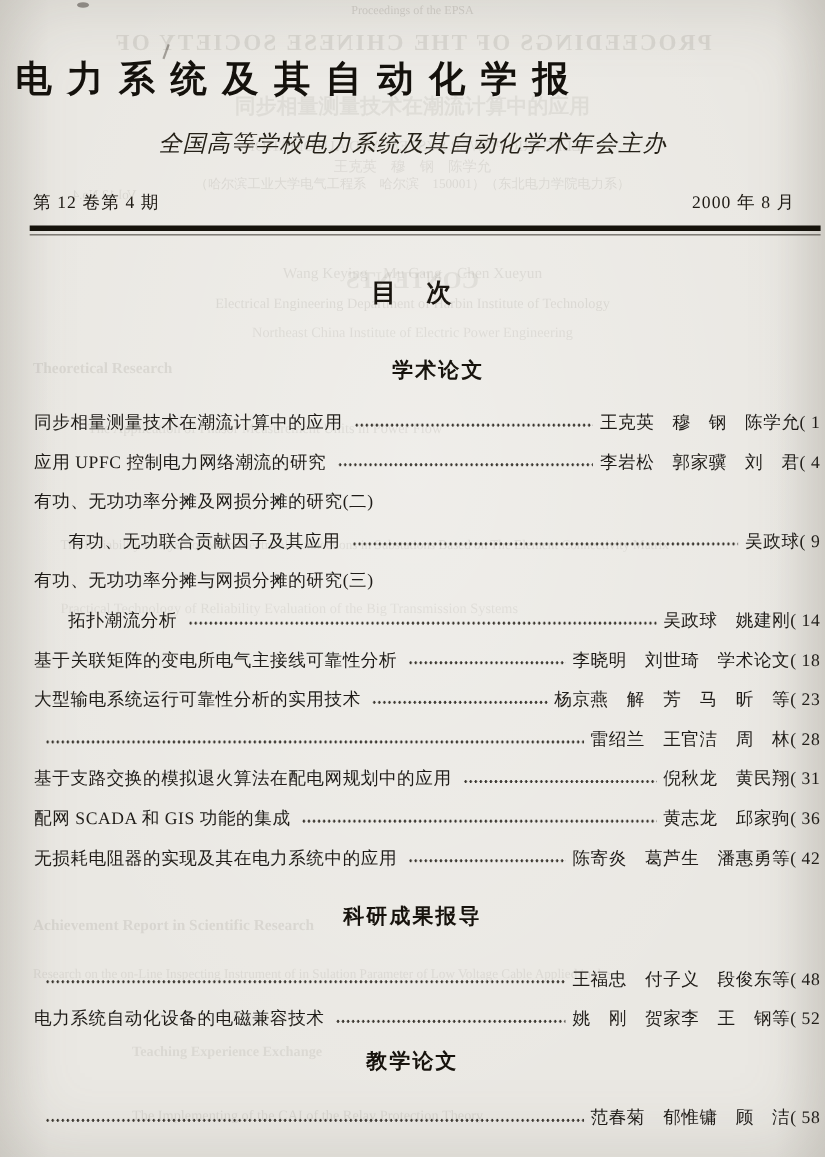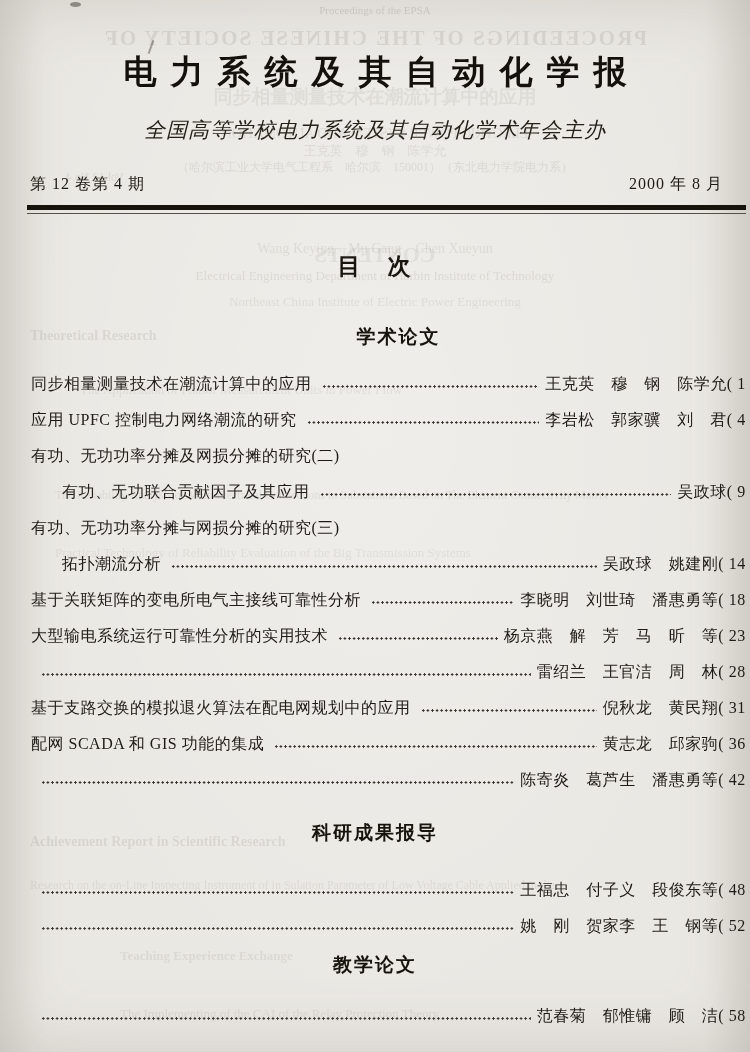--- a/index.html
+++ b/index.html
@@ -26,21 +26,21 @@
     position:absolute; left:0; width:100%;
     text-align:center; white-space:nowrap;
     color:#6f6a60;
   }
   .ghost.left { text-align:left; }
   .ghost.mir { transform:scaleX(-1); }
   .ghost.b { font-weight:bold; }
 
   
   .journal-title {
-    margin:50px 0 0; text-align:center;
+    margin:50px 0 0; text-align:left;
     font-size:33px; font-weight:bold;
     letter-spacing:14px; text-indent:14px;
     color:#14110c;
   }
   .journal-subtitle {
     margin:21px 0 0; text-align:center;
     font-size:21px; font-weight:normal;
     letter-spacing:1px; color:#252118;font-style:italic;
   }
   .vol-row {
@@ -163,21 +163,21 @@
     </div>
     <div class="row sub">
       <span class="t">拓扑潮流分析</span>
         <span class="dots"></span>
         <span class="a">吴政球　姚建刚</span>
         <span class="p">( 14 )</span>
     </div>
     <div class="row">
       <span class="t">基于关联矩阵的变电所电气主接线可靠性分析</span>
         <span class="dots"></span>
-        <span class="a">李晓明　刘世琦　潘惠勇等</span>
+        <span class="a">李晓明　刘世琦　学术论文</span>
         <span class="p">( 18 )</span>
     </div>
     <div class="row">
       <span class="t">大型输电系统运行可靠性分析的实用技术</span>
         <span class="dots"></span>
         <span class="a">杨京燕　解　芳　马　昕　等</span>
         <span class="p">( 23 )</span>
     </div>
     <div class="row">
         <span class="dots"></span>
@@ -190,34 +190,36 @@
         <span class="a">倪秋龙　黄民翔</span>
         <span class="p">( 31 )</span>
     </div>
     <div class="row">
       <span class="t">配网 SCADA 和 GIS 功能的集成</span>
         <span class="dots"></span>
         <span class="a">黄志龙　邱家驹</span>
         <span class="p">( 36 )</span>
     </div>
     <div class="row">
+      <span class="t">无损耗电阻器的实现及其在电力系统中的应用</span>
         <span class="dots"></span>
         <span class="a">陈寄炎　葛芦生　潘惠勇等</span>
         <span class="p">( 42 )</span>
     </div>
   </div>
 
   <h2 class="section-heading sh-1">科研成果报导</h2>
   <div class="toc toc-1">
     <div class="row">
         <span class="dots"></span>
         <span class="a">王福忠　付子义　段俊东等</span>
         <span class="p">( 48 )</span>
     </div>
     <div class="row">
+      <span class="t">电力系统自动化设备的电磁兼容技术</span>
         <span class="dots"></span>
         <span class="a">姚　刚　贺家李　王　钢等</span>
         <span class="p">( 52 )</span>
     </div>
   </div>
 
   <h2 class="section-heading sh-2">教学论文</h2>
   <div class="toc toc-2">
     <div class="row">
         <span class="dots"></span>

